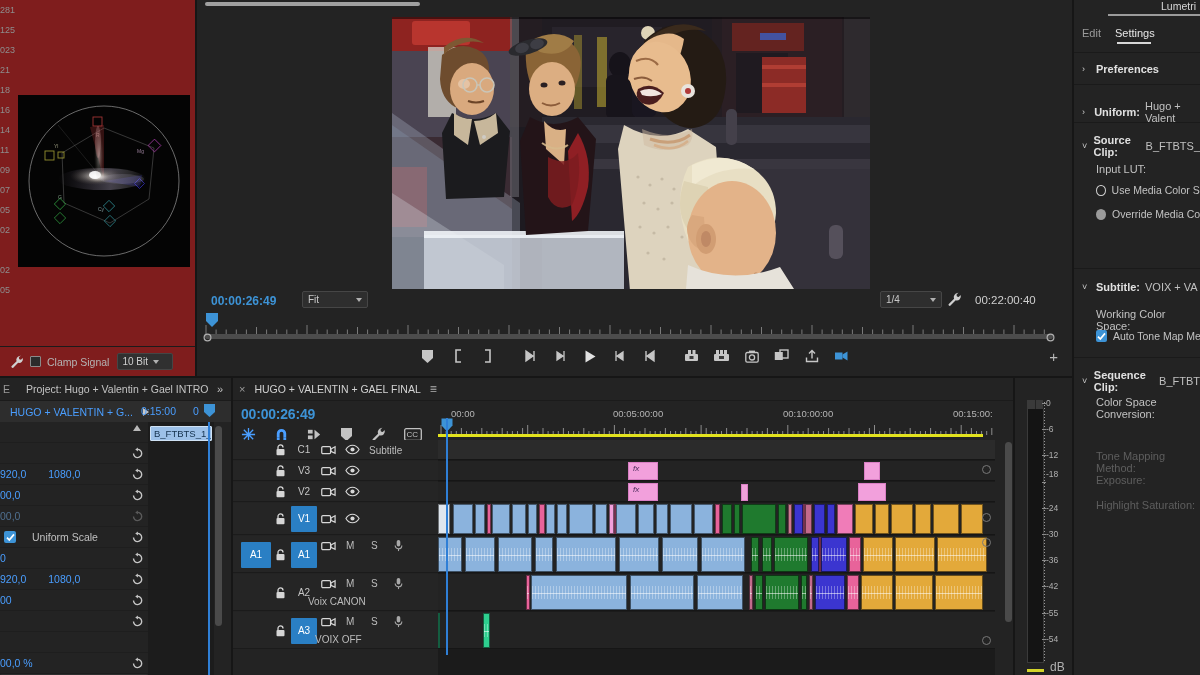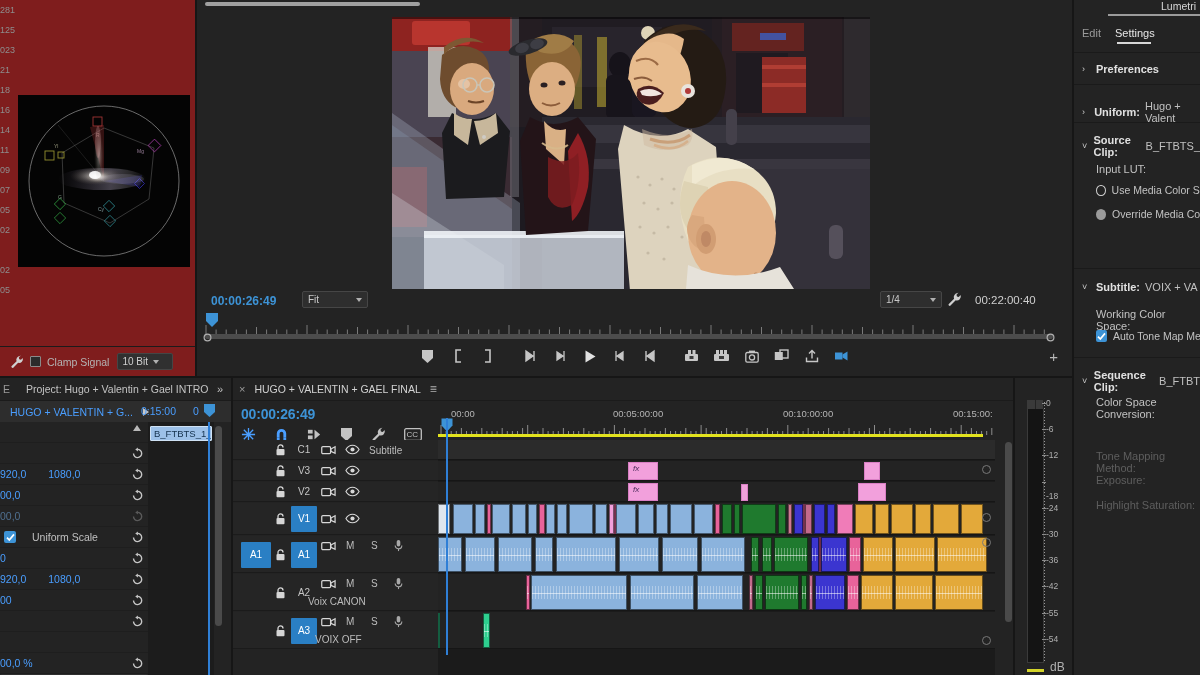--- a/index.html
+++ b/index.html
@@ -1316,21 +1316,21 @@
     <div class="mt-solo"></div>
     <div style="position:absolute;left:20px;top:22px;width:1px;height:9px;background:#232323;"></div>
     <div class="mt-dots"></div>
     <div class="mt-ticks" id="mtTicks">
         <div class="mt-tick" style="top: 2px;">0</div>
         <div class="mt-tickline" style="top: 7px;"></div>
         <div class="mt-tick" style="top: 28.2px;">-6</div>
         <div class="mt-tickline" style="top: 33.2px;"></div>
         <div class="mt-tick" style="top: 54.4px;">-12</div>
         <div class="mt-tickline" style="top: 59.4px;"></div>
-        <div class="mt-tick" style="top: 95px;">-18</div>
+        <div class="mt-tick" style="top: 73px;">-18</div>
         <div class="mt-tickline" style="top: 85.6px;"></div>
         <div class="mt-tick" style="top: 106.8px;">-24</div>
         <div class="mt-tickline" style="top: 111.8px;"></div>
         <div class="mt-tick" style="top: 133px;">-30</div>
         <div class="mt-tickline" style="top: 138px;"></div>
         <div class="mt-tick" style="top: 159.2px;">-36</div>
         <div class="mt-tickline" style="top: 164.2px;"></div>
         <div class="mt-tick" style="top: 185.4px;">-42</div>
         <div class="mt-tickline" style="top: 190.4px;"></div>
         <div class="mt-tick" style="top: 211.6px;">-55</div>

